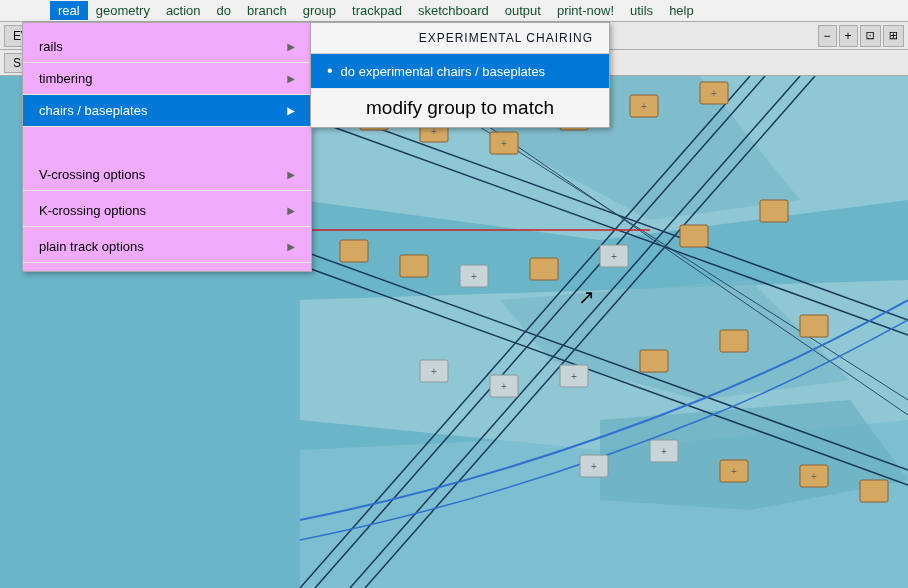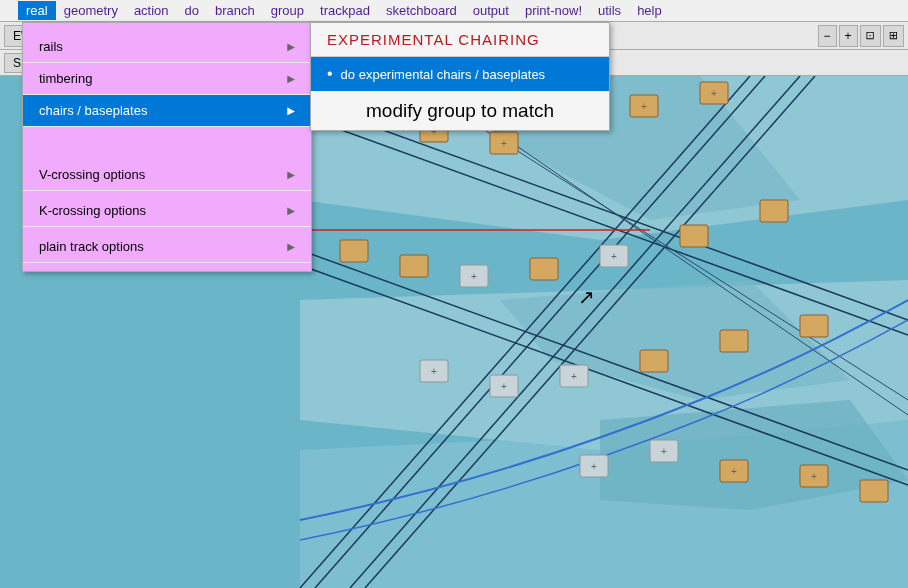--- a/index.html
+++ b/index.html
@@ -41,30 +41,31 @@
       background: #f0f0f0;
       border-bottom: 1px solid #aaa;
       display: flex;
       align-items: center;
       z-index: 100;
       font-size: 13px;
     }
     .menubar-item {
       padding: 2px 8px;
       cursor: pointer;
-      color: #4c1d95;
+      color: #14532d;
       white-space: nowrap;
     }
     .menubar-item:hover, .menubar-item.active {
       background: #0078d7;
       color: #fff;
     }
     .menubar-item.active {
       background: #0078d7;
       color: #fff;
+      margin-left: 32px;
     }
 
     
     .toolbar {
       position: absolute;
       top: 22px;
       left: 0;
       width: 908px;
       height: 28px;
       background: #e8e8e8;
@@ -173,24 +174,24 @@
       top: 22px;
       left: 310px;
       width: 300px;
       background: #f5f5f5;
       border: 1px solid #aaa;
       z-index: 201;
       box-shadow: 2px 2px 5px rgba(0,0,0,0.3);
     }
     .submenu-header {
       padding: 8px 16px;
-      font-size: 15px;
-      color: #b91c1c;
+      font-size: 12px;
+      color: #0f172a;
       letter-spacing: 1px;
-      text-align: left;
+      text-align: right;
       border-bottom: 1px solid #ccc;
     }
     .submenu-item {
       padding: 8px 16px;
       cursor: pointer;
       display: flex;
       align-items: center;
       gap: 8px;
       font-size: 13px;
       color: #000;

